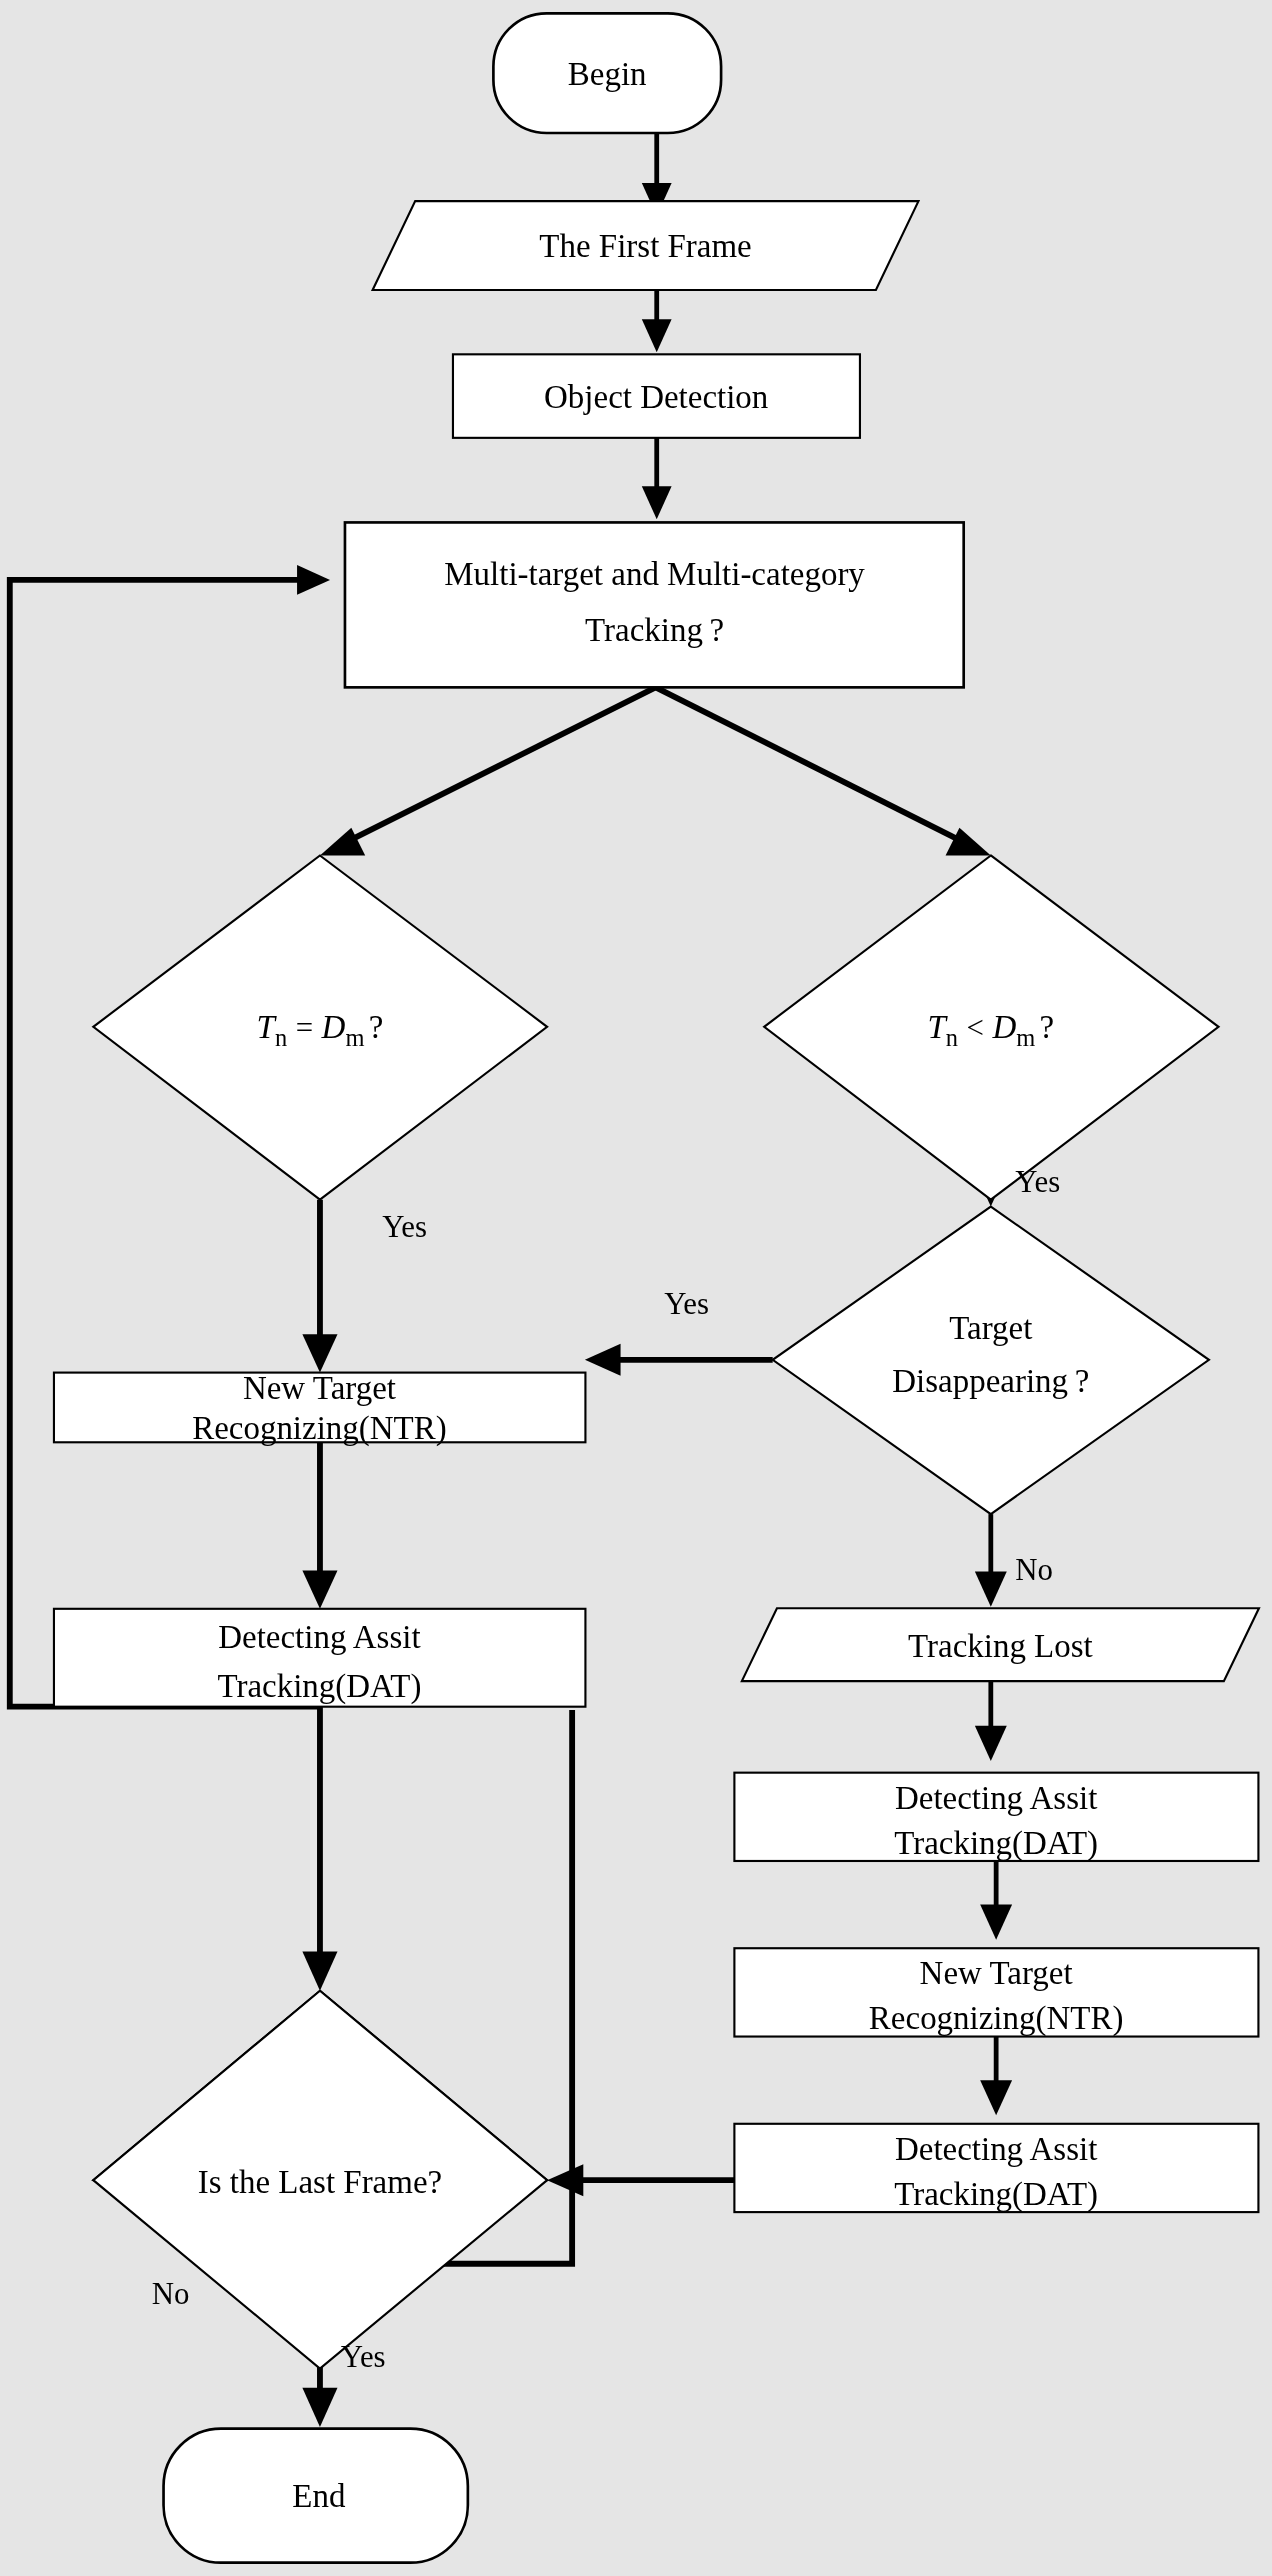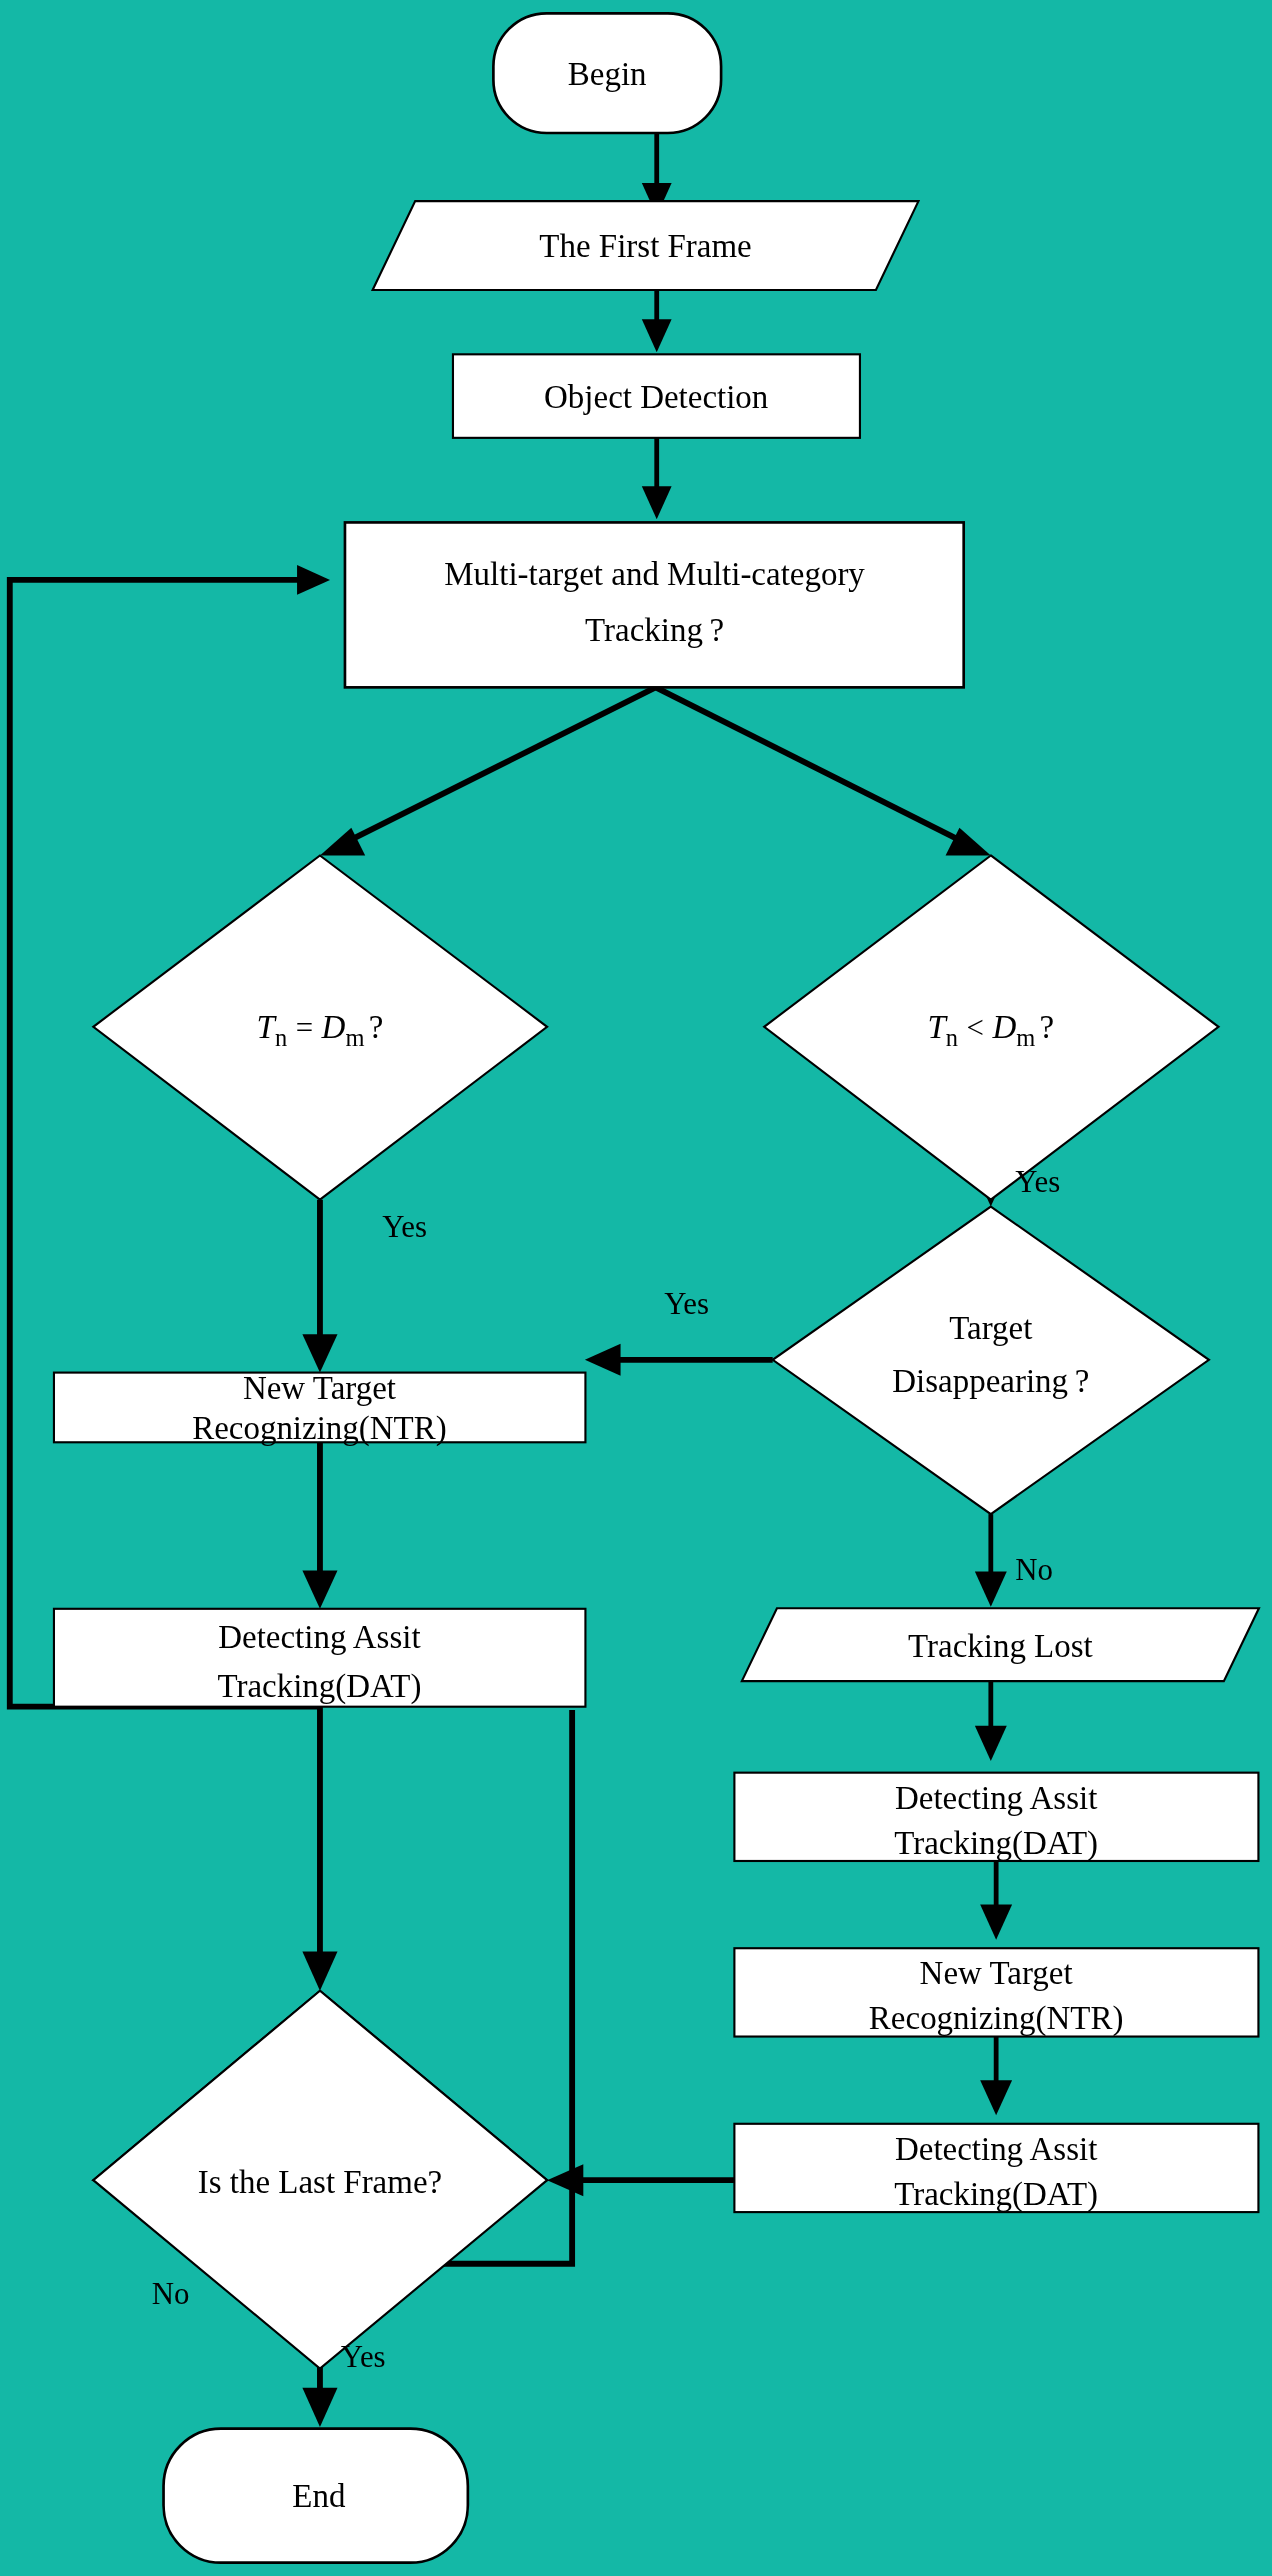--- a/index.html
+++ b/index.html
@@ -1,17 +1,17 @@
 <!DOCTYPE html>
 <html style="font-size:8.5px"><head>
 <meta charset="utf-8">
 <style>
   html,body{margin:0;padding:0;background:#ffffff;}
   body{font-family:"Liberation Serif","DejaVu Serif",serif;}
-  #stage{position:relative;width:1273px;height:2576px;background:#14b8a6;overflow:hidden;}
+  #stage{position:relative;width:1273px;height:2576px;background:#e5e5e5;overflow:hidden;}
   svg#flow{position:absolute;left:0;top:0;width:1273px;height:2576px;}
   .shape{fill:#ffffff;stroke:#000000;}
   .thin{stroke-width:5;}
   .thinner{stroke-width:4;}
   .conn{stroke:#000000;fill:none;}
   .conn-thick{stroke-width:11;}
   .conn-med{stroke-width:9;}
   .ahead{fill:#000000;stroke:none;}
   .lbl{font-family:"Liberation Serif","DejaVu Serif",serif;fill:#000000;text-anchor:middle;dominant-baseline:alphabetic;}
   .node-text{font-size:62px;}

